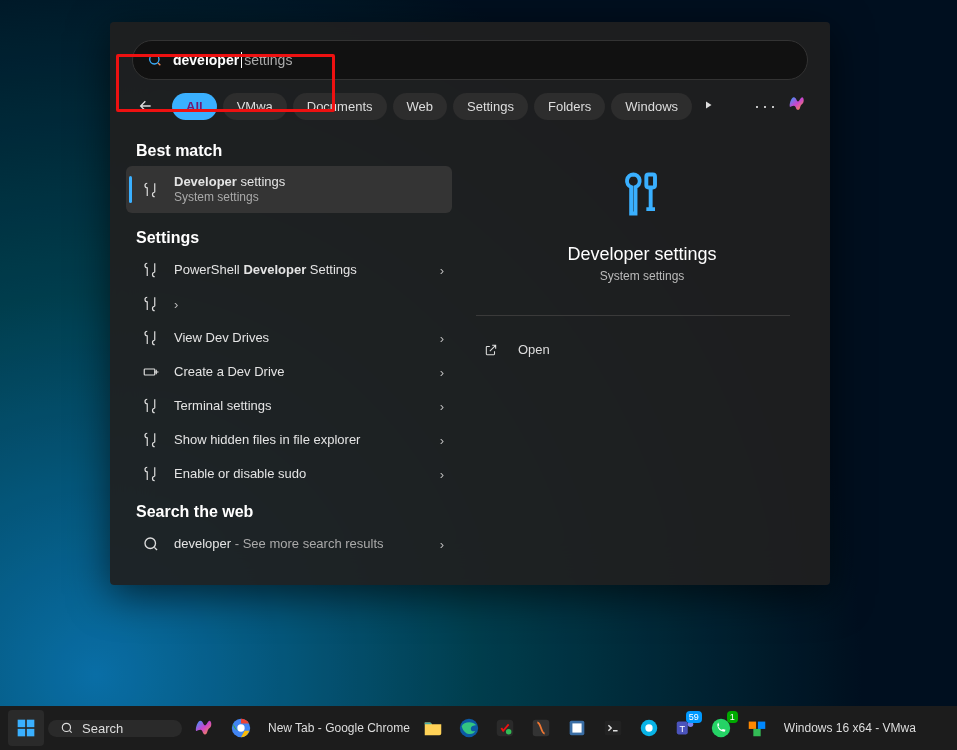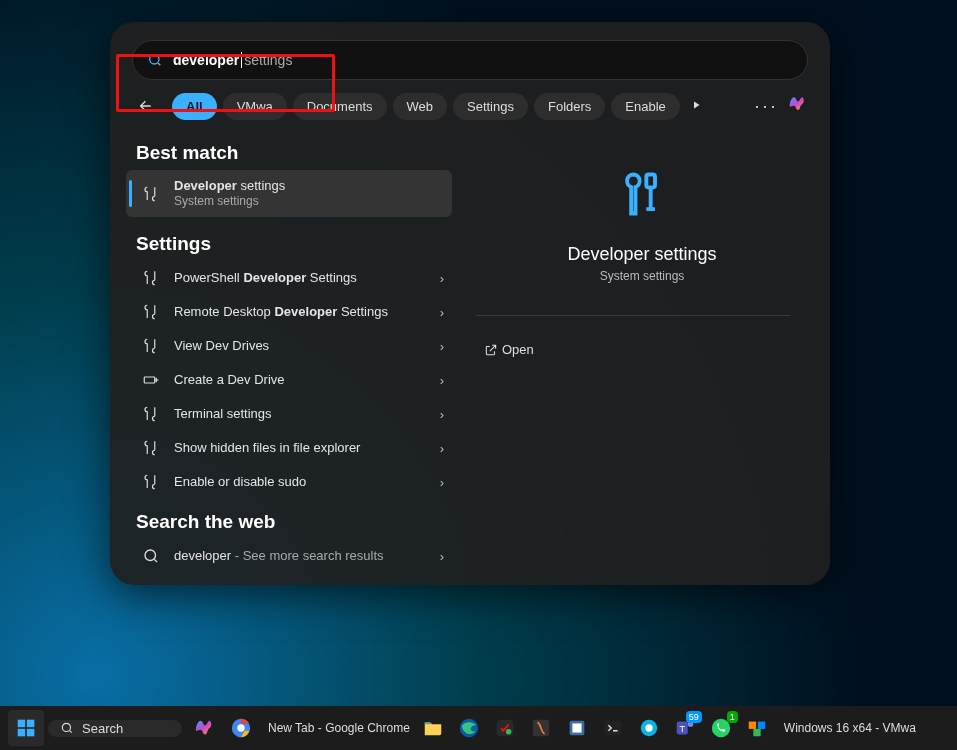--- a/index.html
+++ b/index.html
@@ -3,53 +3,53 @@
 <meta charset="utf-8">
 <style>
   html,body{margin:0;padding:0;width:957px;height:750px;overflow:hidden;font-family:"Segoe UI",Arial,sans-serif;background:#000;}
   
   .wall{position:absolute;inset:0;background:
     radial-gradient(circle at 10% 90%,#0a7ab8 0%,#045 35%,#012 70%),
     repeating-radial-gradient(circle at 90% 10%,#0bf 0 4px,#057 4px 14px);
     filter:brightness(.9);}
   
   .flyout{position:absolute;left:110px;top:22px;width:720px;height:563px;
-    background:rgba(32,32,32,.92);border-radius:24px;box-shadow:0 10px 40px rgba(0,0,0,.6);backdrop-filter:blur(20px);}
+    background:rgba(32,32,32,.92);border-radius:4px;box-shadow:0 10px 40px rgba(0,0,0,.6);backdrop-filter:blur(20px);}
   .searchbar{margin:18px 22px 12px 22px;height:38px;background:#111;border-radius:20px;display:flex;align-items:center;padding:0 14px;border:1px solid #333;}
   .searchbar svg{width:16px;height:16px;margin-right:10px}
   .searchbar .q{color:#e8e8e8;font-size:14px;display:flex;align-items:center}
   .searchbar .bold{font-weight:600;color:#fff}
   .searchbar .cursor{display:inline-block;width:1px;height:16px;background:#fff;margin:0 2px}
   .tabs{display:flex;align-items:center;gap:6px;margin:0 22px 8px 22px}
   .back{width:28px;height:28px;display:flex;align-items:center;justify-content:center;color:#ddd;margin-right:6px}
   .chip{padding:6px 14px;border-radius:16px;background:#2d2d2d;color:#ddd;font-size:13px;cursor:pointer}
-  .chip.active{background:#3ab0ff;color:#0f172a;font-weight:600}
+  .chip.active{background:#3ab0ff;color:#701a75;font-weight:600}
   .carousel{color:#ddd;margin-left:4px}
   .tabs-right{margin-left:auto;display:flex;align-items:center;gap:10px}
   .more{color:#ddd;font-size:18px;letter-spacing:2px}
   .copilot svg{width:20px;height:20px}
   .body{display:flex;margin-top:6px;height:560px}
   .left{width:320px;padding:6px 6px 0 22px}
   .right{flex:1;padding:0 22px 0 0;display:flex;flex-direction:column}
-  .section-h{color:#fff;font-weight:600;font-size:19px;margin:8px 0 6px 4px}
+  .section-h{color:#fff;font-weight:600;font-size:16px;margin:8px 0 6px 4px}
   .item{position:relative;display:flex;align-items:center;gap:12px;padding:8px 8px;border-radius:6px;color:#e4e4e4;font-size:13px;cursor:pointer}
   .item .ti{width:22px;display:flex;justify-content:center;color:#ddd}
   .item .ti svg{width:18px;height:18px}
   .item .txt{flex:1;line-height:1.25}
   .item .txt .sub{color:#aaa;font-size:12px}
   .item .chev{color:#bbb}
   .item.best{background:#343434;margin-left:-6px;padding-left:14px}
   .item.best::before{content:"";position:absolute;left:3px;top:10px;bottom:10px;width:3px;background:#3ab0ff;border-radius:2px}
   .highlight-box{position:absolute;border:3px solid #e11;border-radius:2px;pointer-events:none}
   .preview{margin:18px 0 0 18px;border-top:none;display:flex;flex-direction:column;align-items:center;padding:22px 0 18px 0;}
   .preview .big svg{width:52px;height:52px}
   .preview .ptitle{color:#fff;font-size:18px;margin-top:20px}
   .preview .psub{color:#bbb;font-size:12px;margin-top:4px}
   .divider{height:1px;background:#3a3a3a;margin:14px 18px}
-  .open{display:flex;align-items:center;gap:4px;margin:4px 0 0 18px;padding:8px;color:#ddd;font-size:13px;cursor:pointer;border-radius:6px}
+  .open{display:flex;align-items:center;gap:20px;margin:4px 0 0 18px;padding:8px;color:#ddd;font-size:13px;cursor:pointer;border-radius:6px}
   .open svg{width:14px;height:14px}
   
   .taskbar{position:absolute;left:0;right:0;bottom:0;height:44px;background:#1c1c1c;display:flex;align-items:center;padding:0 8px;gap:4px}
   .start{width:36px;height:36px;display:flex;align-items:center;justify-content:center;border-radius:4px;background:#2a2a2a}
   .sbox{display:flex;align-items:center;gap:8px;background:#2a2a2a;border-radius:18px;height:17px;width:110px;padding:0 12px;color:#ddd;font-size:13px}
   .ticons{display:flex;align-items:center;gap:6px;margin-left:4px}
   .ticon{width:30px;height:30px;display:flex;align-items:center;justify-content:center;border-radius:4px;position:relative}
   .ticon svg{width:22px;height:22px}
   .badge{position:absolute;top:-2px;right:-2px;background:#09f;color:#fff;font-size:9px;border-radius:4px;padding:0 3px;line-height:12px}
   .badge.g{background:#0a0}
@@ -80,21 +80,21 @@
       <svg width="16" height="16" viewBox="0 0 24 24" fill="none" stroke="currentColor" stroke-width="2">
           <path d="M19 12H5m6-7-7 7 7 7"></path>
         </svg>
     </div>
     <div class="chip active">All</div>
     <div class="chip">VMwa</div>
     <div class="chip">Documents</div>
     <div class="chip">Web</div>
     <div class="chip">Settings</div>
     <div class="chip">Folders</div>
-    <div class="chip">Enable</div>
+    <div class="chip">Windows</div>
     <div class="carousel">
       <svg width="12" height="12" viewBox="0 0 24 24" fill="currentColor">
           <path d="M8 5v14l11-7z"></path>
         </svg>
     </div>
     <div class="tabs-right">
       <div class="more">···</div>
       <div class="copilot">
         <svg viewBox="0 0 24 24">
             <defs>
@@ -137,21 +137,20 @@
           </div>
         <div class="txt"><span>PowerShell </span><b>Developer</b><span> Settings</span></div>
         <div class="chev">›</div>
       </div>
       <div class="item">
         <div class="ti">
             <svg viewBox="0 0 24 24" fill="none" stroke="#ddd" stroke-width="1.6">
               <path d="M7 3a3 3 0 0 0 0 6v11M17 15a3 3 0 1 0 0 6M17 3v12"></path>
             </svg>
           </div>
-        <div class="txt"><span>Remote Desktop </span><b>Developer</b><span> Settings</span></div>
         <div class="chev">›</div>
       </div>
       <div class="item">
         <div class="ti">
             <svg viewBox="0 0 24 24" fill="none" stroke="#ddd" stroke-width="1.6">
               <path d="M7 3a3 3 0 0 0 0 6v11M17 15a3 3 0 1 0 0 6M17 3v12"></path>
             </svg>
           </div>
         <div class="txt"><span>View Dev Drives</span></div>
         <div class="chev">›</div>

